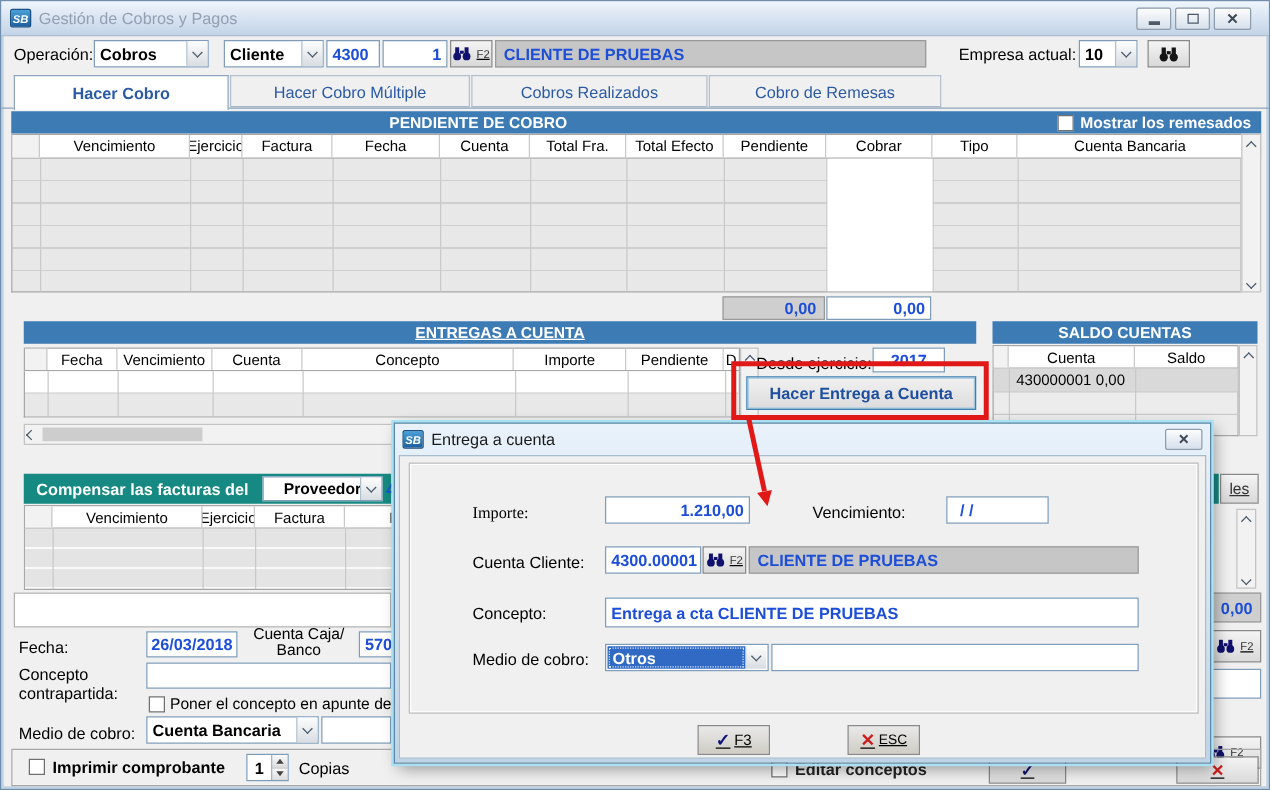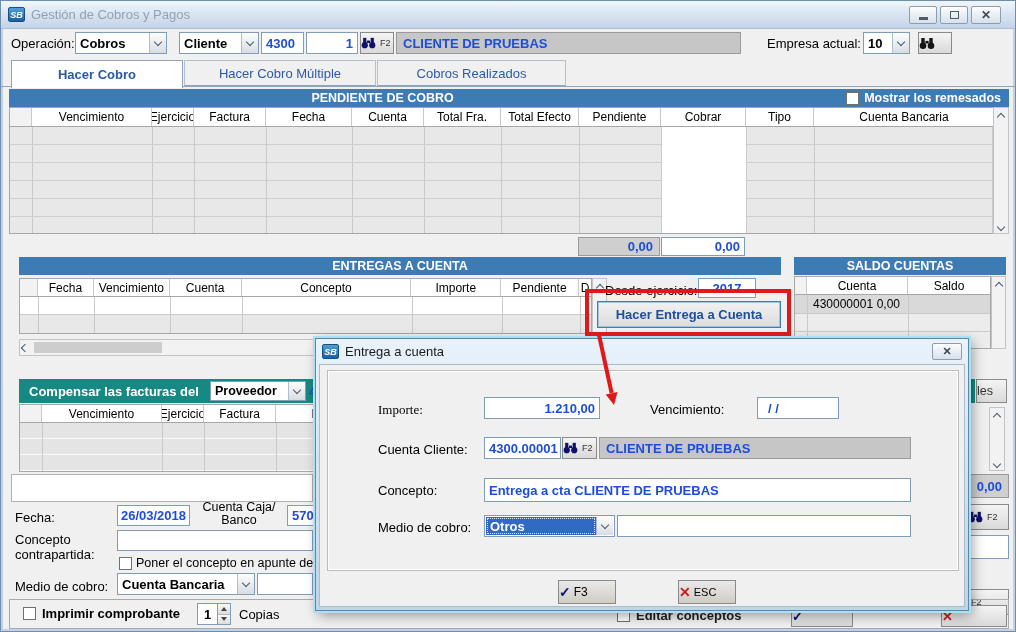--- a/index.html
+++ b/index.html
@@ -17,21 +17,21 @@
   .field { background:#fff; border:1px solid #7f9db9; font-size:13px; display:flex; align-items:center; padding:0 4px; white-space:nowrap; overflow:hidden; }
   .grayfield { background:#c6c6c6; border:1px solid #9a9a9a; font-size:13px; display:flex; align-items:center; padding:0 6px; white-space:nowrap; overflow:hidden; }
   .rt { justify-content:flex-end; }
   .ctr { justify-content:center; }
   .combo { background:#fff; border:1px solid #7f9db9; display:flex; align-items:center; font-size:13px; }
   .combo .val { flex:1; padding:0 4px; white-space:nowrap; overflow:hidden; font-weight:bold; }
   .combo .chevbox { width:17px; align-self:stretch; background:linear-gradient(#fdfdfd,#d8dde2); border-left:1px solid #aebfcc; display:flex; align-items:center; justify-content:center; }
   .chev { width:6px; height:6px; border-right:1.6px solid #49596b; border-bottom:1.6px solid #49596b; transform:rotate(45deg); margin-top:-3px; }
   .chev.up { transform:rotate(-135deg); margin-top:3px; }
   .chev.left { transform:rotate(135deg); margin:0 -2px 0 0; }
-  .btn { background:linear-gradient(#f4f4f4,#d9d9d9); border:1px solid #8a8a8a; display:flex; align-items:center; font-size:12px; gap:3px; }
+  .btn { background:linear-gradient(#f4f4f4,#d9d9d9); border:1px solid #8a8a8a; display:flex; align-items:center; justify-content:center; font-size:12px; gap:3px;text-decoration:underline; }
   .sect { background:#3d7bb5; color:#fff; font-weight:bold; font-size:12.5px; display:flex; align-items:center; }
   .gridhead { background:#fff; border:1px solid #a7a7a7; display:flex; font-size:12px; align-items:center; }
   .gridhead .hc { height:100%; display:flex; align-items:center; justify-content:center; border-right:1px solid #c9c9c9; overflow:hidden; white-space:nowrap; }
   .gridbody { background:repeating-linear-gradient(to bottom,#e8e8e8 0 17px,#cfcfcf 17px 18px); border-left:1px solid #a7a7a7; border-right:1px solid #c9c9c9; border-bottom:1px solid #a7a7a7; }
   .vl { position:absolute; top:0; bottom:0; width:1px; background:#c9c9c9; }
   .sb { background:#f2f2f2; border:1px solid #c3c3c3; display:flex; flex-direction:column; justify-content:space-between; align-items:center; padding:3px 0; }
   .sbh { background:#f2f2f2; border:1px solid #c3c3c3; display:flex; align-items:center; padding:0 2px; }
   .cb { width:13px; height:13px; background:#fff; border:1px solid #707070; display:inline-block; }
   .tb-btn { background:linear-gradient(#fdfdfd,#d6e0ec); border:1px solid #8e9cab; border-radius:2px; display:flex; align-items:center; justify-content:center; }
   .titlebar { background:linear-gradient(#f0f6fc,#d6e2f0 55%,#c3d4e8); }
@@ -112,20 +112,21 @@
           <rect x="10.3" y="0.5" width="3.4" height="5.5" fill="#151515"></rect>
           <rect x="6.4" y="3.4" width="3.2" height="2.6" fill="#151515"></rect>
         </svg>
     </span>
   </div>
 
   <div class="abs" style="left:0;top:85px;width:1016px;height:1px;background:#8ea5bd;"></div>
   <div class="tab active" style="left:10px;width:172px;">Hacer Cobro</div>
   <div class="tab" style="left:183px;width:192px;">Hacer Cobro Múltiple</div>
   <div class="tab" style="left:376px;width:189px;">Cobros Realizados</div>
+  <div class="tab" style="left:566px;width:186px;">Cobro de Remesas</div>
 
   <div class="abs sect" style="left:8px;top:88px;width:1000px;height:18px;justify-content:space-between;">
     <span style="flex:1;text-align:center;margin-left:-90px;">PENDIENTE DE COBRO</span>
     <span class="cb" style="margin-right:5px;"></span>
     <span style="font-size:12.5px;margin-right:8px;">Mostrar los remesados</span>
   </div>
   <div class="abs gridhead" style="left:8px;top:106px;width:1000px;height:20px;">
     <span class="hc" style="width:22px;background:#f2f2f2;"></span>
     <span class="hc" style="width:120px;">Vencimiento</span>
     <span class="hc" style="width:42px;">Ejercicio</span>
@@ -153,21 +154,21 @@
       <span class="vl" style="left:804px;"></span>
     <span class="abs" style="left:652px;top:0;width:84px;bottom:0;background:#fff;"></span>
   </div>
   <div class="abs sb" style="left:992px;top:106px;width:16px;height:127px;">
     <span class="chev up"></span>
     <span class="chev"></span>
   </div>
   <div class="abs grayfield bluev rt" style="left:577px;top:236px;width:82px;height:19px;background:#cfcfcf;">0,00</div>
   <div class="abs field bluev rt" style="left:660px;top:236px;width:84px;height:19px;">0,00</div>
 
-  <div class="abs sect ctr" style="left:18px;top:256px;width:762px;height:18px;">
+  <div class="abs sect ctr" style="left:18px;top:256px;width:762px;height:18px;text-decoration:underline;">
     <span>ENTREGAS A CUENTA</span>
   </div>
   <div class="abs gridhead" style="left:18px;top:277px;width:573px;height:19px;">
     <span class="hc" style="width:18px;background:#f2f2f2;"></span>
     <span class="hc" style="width:56px;">Fecha</span>
     <span class="hc" style="width:76px;">Vencimiento</span>
     <span class="hc" style="width:72px;">Cuenta</span>
     <span class="hc" style="width:170px;">Concepto</span>
     <span class="hc" style="width:90px;">Importe</span>
     <span class="hc" style="width:78px;">Pendiente</span>
@@ -212,21 +213,21 @@
     <span class="abs small" style="left:18px;top:2px;color:#000;">430000001</span>
     <span class="abs small" style="right:90px;top:2px;color:#000;">0,00</span>
   </div>
   <div class="abs sb" style="left:990px;top:275px;width:15px;height:73px;">
     <span class="chev up"></span>
   </div>
 
   <div class="abs teal" style="left:18px;top:378px;width:294px;height:24px;padding-left:10px;">
     <span>Compensar las facturas del</span>
   </div>
-  <div class="abs combo" style="left:209px;top:380px;width:96px;height:20px;background:#fff;">
+  <div class="abs combo" style="left:209px;top:380px;width:96px;height:20px;background:#fff;padding-left:12px;">
     <span class="val" style="font-size:12.5px;">Proveedor</span>
     <span class="chevbox">
         <span class="chev"></span>
       </span>
   </div>
   <div class="abs bluev" style="left:308px;top:383px;font-size:13px;">400</div>
   <div class="abs" style="left:18px;top:403px;width:296px;height:68px;overflow:hidden;">
     <div class="gridhead" style="width:600px;height:19px;">
       <span class="hc" style="width:22px;background:#f2f2f2;"></span>
       <span class="hc" style="width:120px;">Vencimiento</span>

